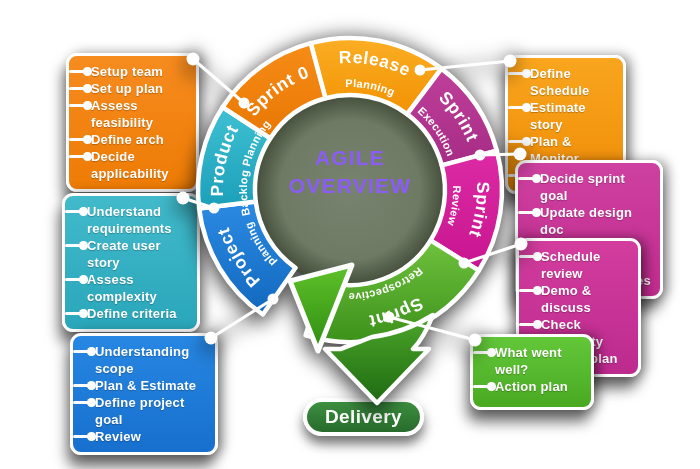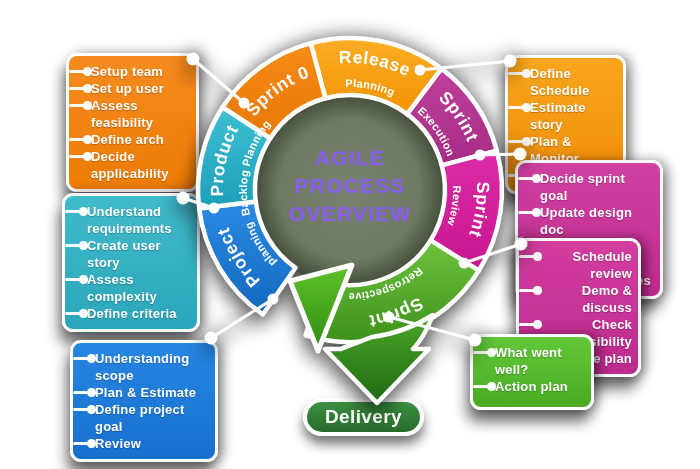--- a/index.html
+++ b/index.html
@@ -11,24 +11,24 @@
            box-shadow:-3px 12px 14px rgba(0,0,0,.55), 5px 0px 12px rgba(0,0,0,.38);}
   .callout ul{list-style:none;margin:0;padding:7px 6px 7px 22px;}
   .callout li{position:relative;font-size:13px;font-weight:700;line-height:17px;
               letter-spacing:.2px;text-shadow:0 1px 1px rgba(0,0,0,.25);}
   .callout li::before{content:"";position:absolute;left:-22px;top:7px;width:18px;height:3px;
               background:#fff;border-radius:2px;}
   .callout li::after{content:"";position:absolute;left:-8px;top:4px;width:8.5px;height:8.5px;
               background:#fff;border-radius:50%;}
   #box-sprint0       {left:66px;  top:53px;  width:133px; min-height:97px;}
   #box-product       {left:62px;  top:193px; width:138px; min-height:90px;}
-  #box-project       {left:70px;  top:333px; width:148px; min-height:77px;margin-top:7px;}
+  #box-project       {left:70px;  top:333px; width:148px; min-height:77px;}
   #box-release       {left:505px; top:55px;  width:121px; min-height:75px;}
   #box-execution     {left:515px; top:160px; width:148px; min-height:75px;}
-  #box-review        {left:516px; top:238px; width:125px; min-height:77px;text-align:right;}
+  #box-review        {left:516px; top:238px; width:125px; min-height:77px;}
   #box-retrospective {left:470px; top:334px; width:124px; min-height:76px;}
   
   #ring-svg{position:absolute;left:0;top:0;z-index:5;pointer-events:none;
             filter:drop-shadow(-2px 9px 9px rgba(0,0,0,.5)) drop-shadow(2px -4px 8px rgba(0,0,0,.35));}
   .ring-label-main{font-family:"Liberation Sans",sans-serif;font-size:17.5px;font-weight:700;
                    fill:#fff;letter-spacing:.6px;}
   .ring-label-sub{font-family:"Liberation Sans",sans-serif;font-size:11px;font-weight:700;
                   fill:#fff;letter-spacing:.3px;}
   
   #center-title{position:absolute;left:256px;top:144px;width:188px;z-index:6;text-align:center;
@@ -40,21 +40,21 @@
             line-height:30px;letter-spacing:.4px;box-shadow:0 8px 12px rgba(0,0,0,.55);}
 </style>
 </head>
 <body>
 
 <div id="stage">
 
   <div class="callout" id="box-sprint0" style="background: linear-gradient(rgb(246, 139, 31), rgb(238, 124, 5));">
     <ul>
         <li>Setup team</li>
-        <li>Set up user</li>
+        <li>Set up plan</li>
         <li>Assess feasibility</li>
         <li>Define arch</li>
         <li>Decide applicability</li>
       </ul>
   </div>
   <div class="callout" id="box-product" style="background: linear-gradient(rgb(65, 186, 203), rgb(42, 166, 186));">
     <ul>
         <li>Understand requirements</li>
         <li>Create user story</li>
         <li>Assess complexity</li>
@@ -97,21 +97,20 @@
     <ul>
         <li>What went well?</li>
         <li>Action plan</li>
       </ul>
   </div>
 
   <div id="delivery">Delivery</div>
 
   <div id="center-title">
     <div>AGILE</div>
-    <div>PROCESS</div>
     <div>OVERVIEW</div>
   </div>
 
   <svg id="ring-svg" width="700" height="469" viewBox="0 0 700 469">
       <defs>
         <radialGradient id="g-hole">
           <stop offset="0%" stop-color="#78836f"></stop>
           <stop offset="72%" stop-color="#6e7a64"></stop>
           <stop offset="100%" stop-color="#414b38"></stop>
         </radialGradient>

